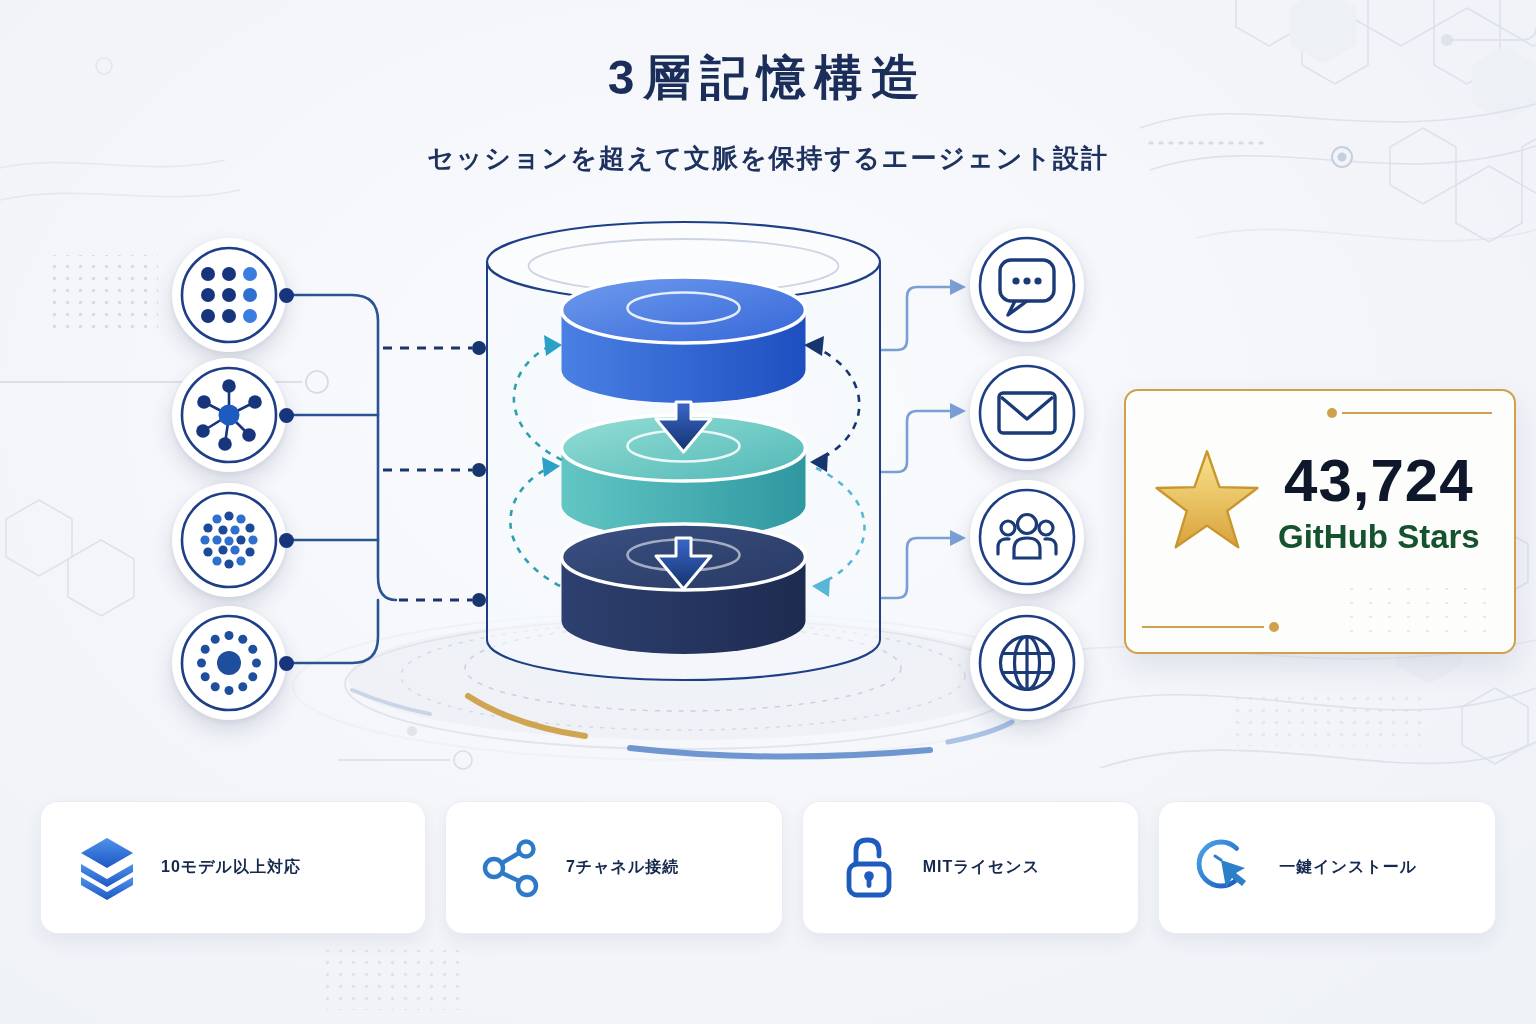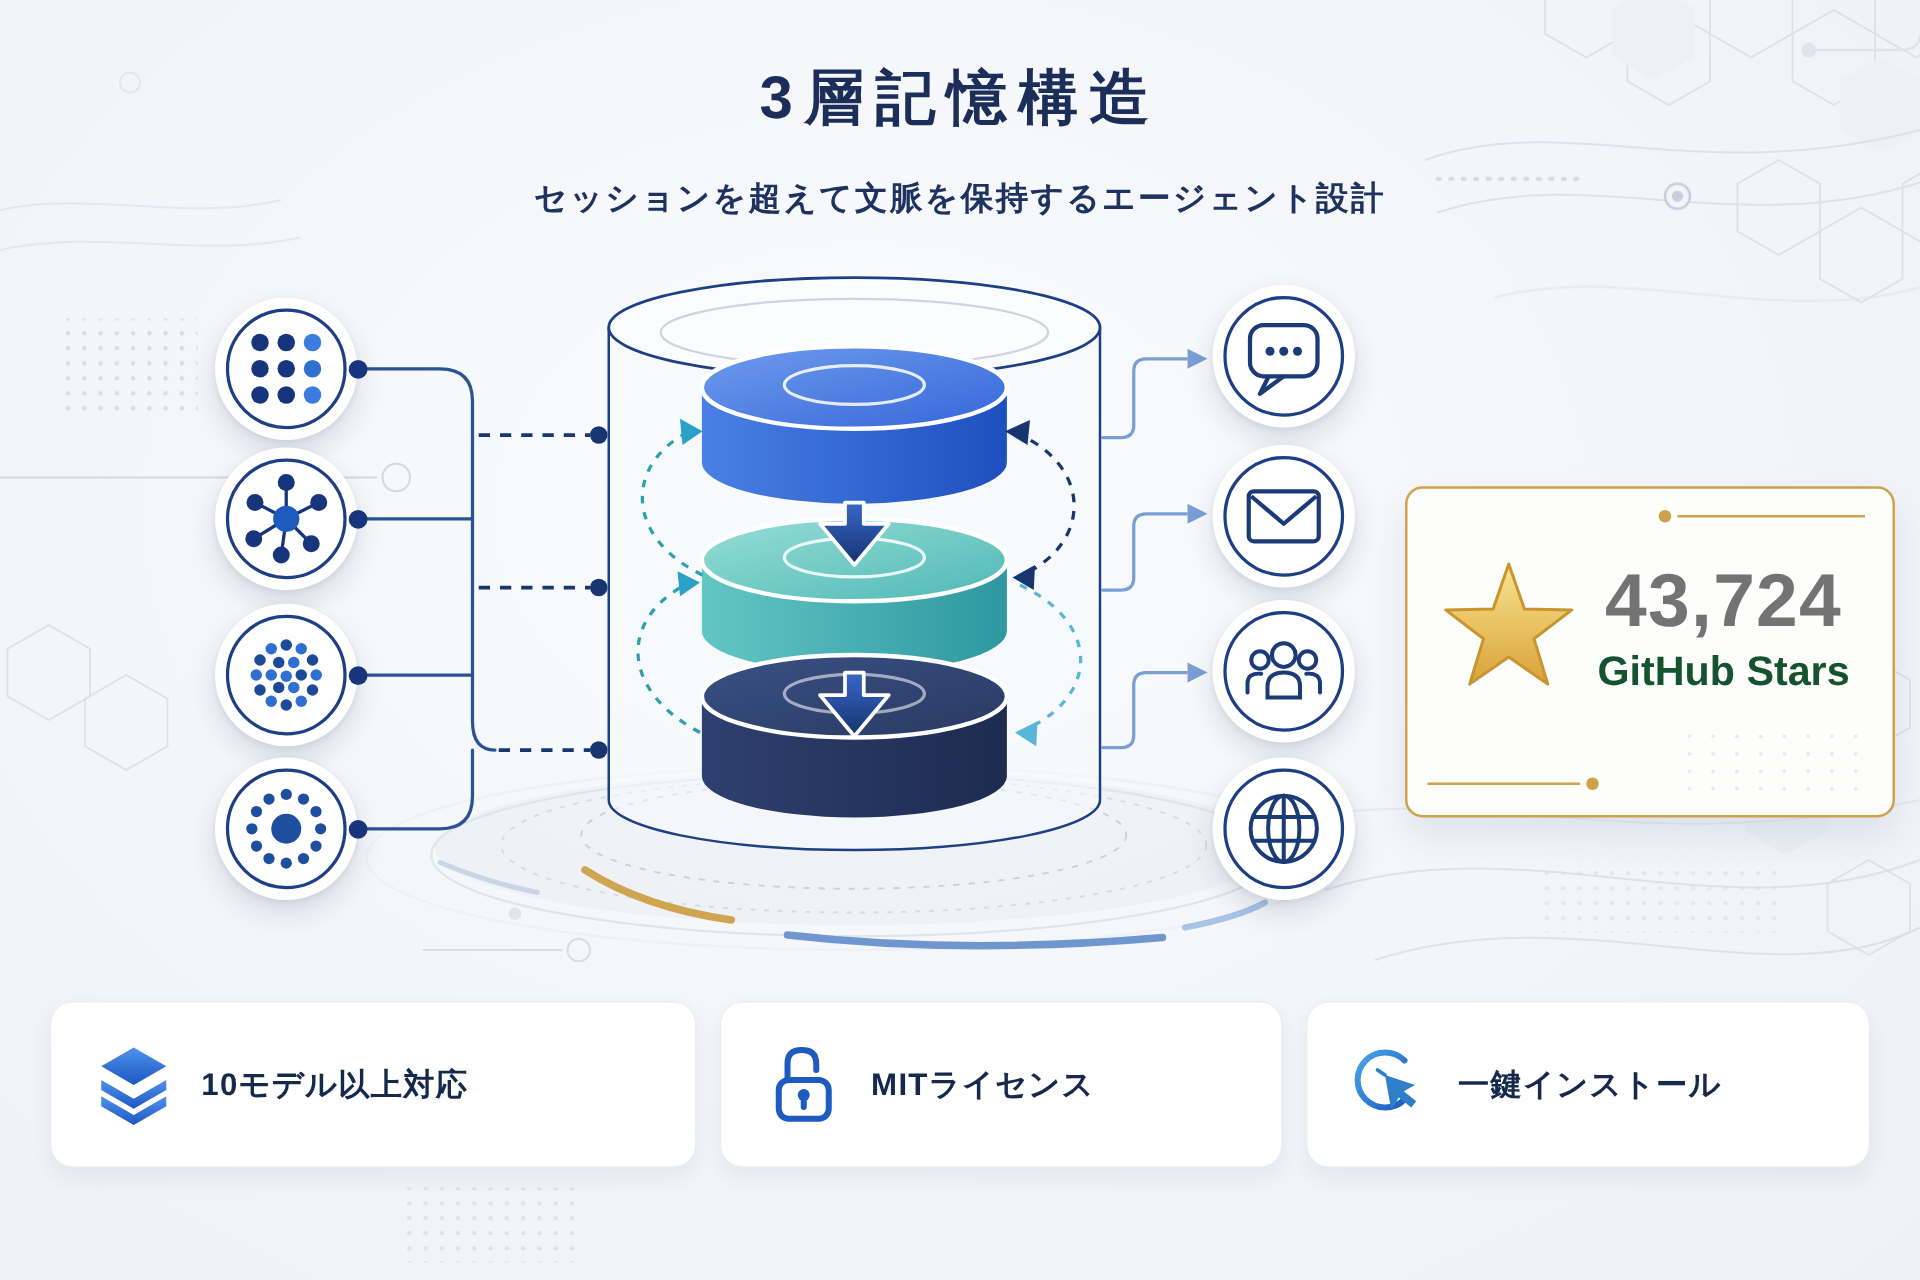--- a/index.html
+++ b/index.html
@@ -16,37 +16,37 @@
   .node{position:absolute;width:114px;height:114px;border-radius:50%;background:#ffffff;
     box-shadow:0 10px 22px rgba(25,45,95,.14), 0 2px 6px rgba(25,45,95,.08);z-index:4;}
   .node svg{width:114px;height:114px;}
   .edge-dot{position:absolute;right:-8px;top:50%;margin-top:-7px;width:15px;height:15px;
     border-radius:50%;background:#17357d;}
   
   .gh-card{position:absolute;left:1124px;top:389px;width:388px;height:261px;background:#fdfdfc;
     border:2px solid #cfa14b;border-radius:14px;box-shadow:0 14px 30px rgba(40,60,110,.10);z-index:4;}
   .gh-row{position:absolute;left:22px;top:52px;display:flex;align-items:center;gap:12px;}
   .gh-col{display:flex;flex-direction:column;align-items:center;}
-  .gh-num{font-size:60px;font-weight:800;letter-spacing:1px;color:#737373;line-height:1.05;}
+  .gh-num{font-size:60px;font-weight:800;letter-spacing:1px;color:#0f172a;line-height:1.05;}
   .gh-label{font-size:33px;font-weight:600;color:#14532d;margin-top:6px;}
   .gold-line{position:absolute;height:2px;background:#cfa14b;}
   .gold-line .gdot{position:absolute;width:10px;height:10px;border-radius:50%;background:#cfa14b;top:-4px;}
   .gl-top{top:21px;right:22px;width:150px;}
   .gl-top .gdot{left:-15px;}
   .gl-bot{bottom:24px;left:16px;width:122px;}
   .gl-bot .gdot{right:-15px;}
   .gh-dots{position:absolute;right:20px;bottom:16px;width:152px;height:54px;opacity:.8;
     background-image:radial-gradient(#e0e4ea 1.6px, transparent 1.8px);background-size:19px 14px;}
   
   .features{position:absolute;left:40px;top:801px;width:1456px;height:133px;display:flex;gap:19px;z-index:4;}
   .fcard{flex:1;background:#ffffff;border:1px solid #e9ecf2;border-radius:18px;
     box-shadow:0 8px 18px rgba(40,60,110,.07);display:flex;align-items:center;gap:22px;padding-left:34px;}
   .fcard.wide{flex:1.16;}
   .fcard svg{width:64px;height:64px;flex:0 0 64px;}
-  .flabel{font-size:25px;font-weight:700;letter-spacing:1px;color:#15294d;white-space:nowrap;}
+  .flabel{font-size:16px;font-weight:700;letter-spacing:1px;color:#15294d;white-space:nowrap;}
 </style>
 </head>
 <body>
 
 <div class="stage">
 
   <svg class="abs" width="1536" height="1024" viewBox="0 0 1536 1024" style="left:0;top:0;z-index:0;">
     <defs>
       <path id="hx" d="M33,0 L66,19 L66,57 L33,76 L0,57 L0,19 Z"></path>
       <pattern id="dg" patternUnits="userSpaceOnUse" width="13" height="12">
@@ -395,20 +395,32 @@
               <stop offset="1" stop-color="#1c57c4"></stop>
           </linearGradient>
         </defs>
         <polygon points="32,2 58,17 32,32 6,17" fill="url(#lyg)"></polygon>
         <path d="M6,28 L32,43 L58,28 L58,36 L32,51 L6,36 Z" fill="url(#lyg)"></path>
         <path d="M6,41 L32,56 L58,41 L58,49 L32,64 L6,49 Z" fill="url(#lyg)"></path>
       </svg>
       <span class="flabel">10モデル以上対応</span>
     </div>
 
+    <div class="fcard">
+      <svg viewBox="0 0 64 64">
+        <g fill="none" stroke="#2d7bc8" stroke-width="4.4">
+          <circle cx="14" cy="32" r="9"></circle>
+          <circle cx="46" cy="13" r="7.5"></circle>
+          <circle cx="47" cy="50" r="9"></circle>
+          <line x1="22" y1="27" x2="39" y2="17"></line>
+          <line x1="22" y1="37" x2="39" y2="45"></line>
+        </g>
+      </svg>
+      <span class="flabel">7チャネル接続</span>
+    </div>
 
 
     <div class="fcard">
       <svg viewBox="0 0 64 64">
         <g fill="none" stroke="#1d5bbf" stroke-width="4.8" stroke-linecap="round">
           <rect x="12" y="28" width="40" height="31" rx="8"></rect>
           <path d="M 19,28 V 15 Q 19,4 30.5,4 Q 42,4 42,15 V 20"></path>
         </g>
         <circle cx="32" cy="40" r="4.8" fill="#1d5bbf"></circle>
         <rect x="29.6" y="42" width="4.8" height="10" rx="2.4" fill="#1d5bbf"></rect>

